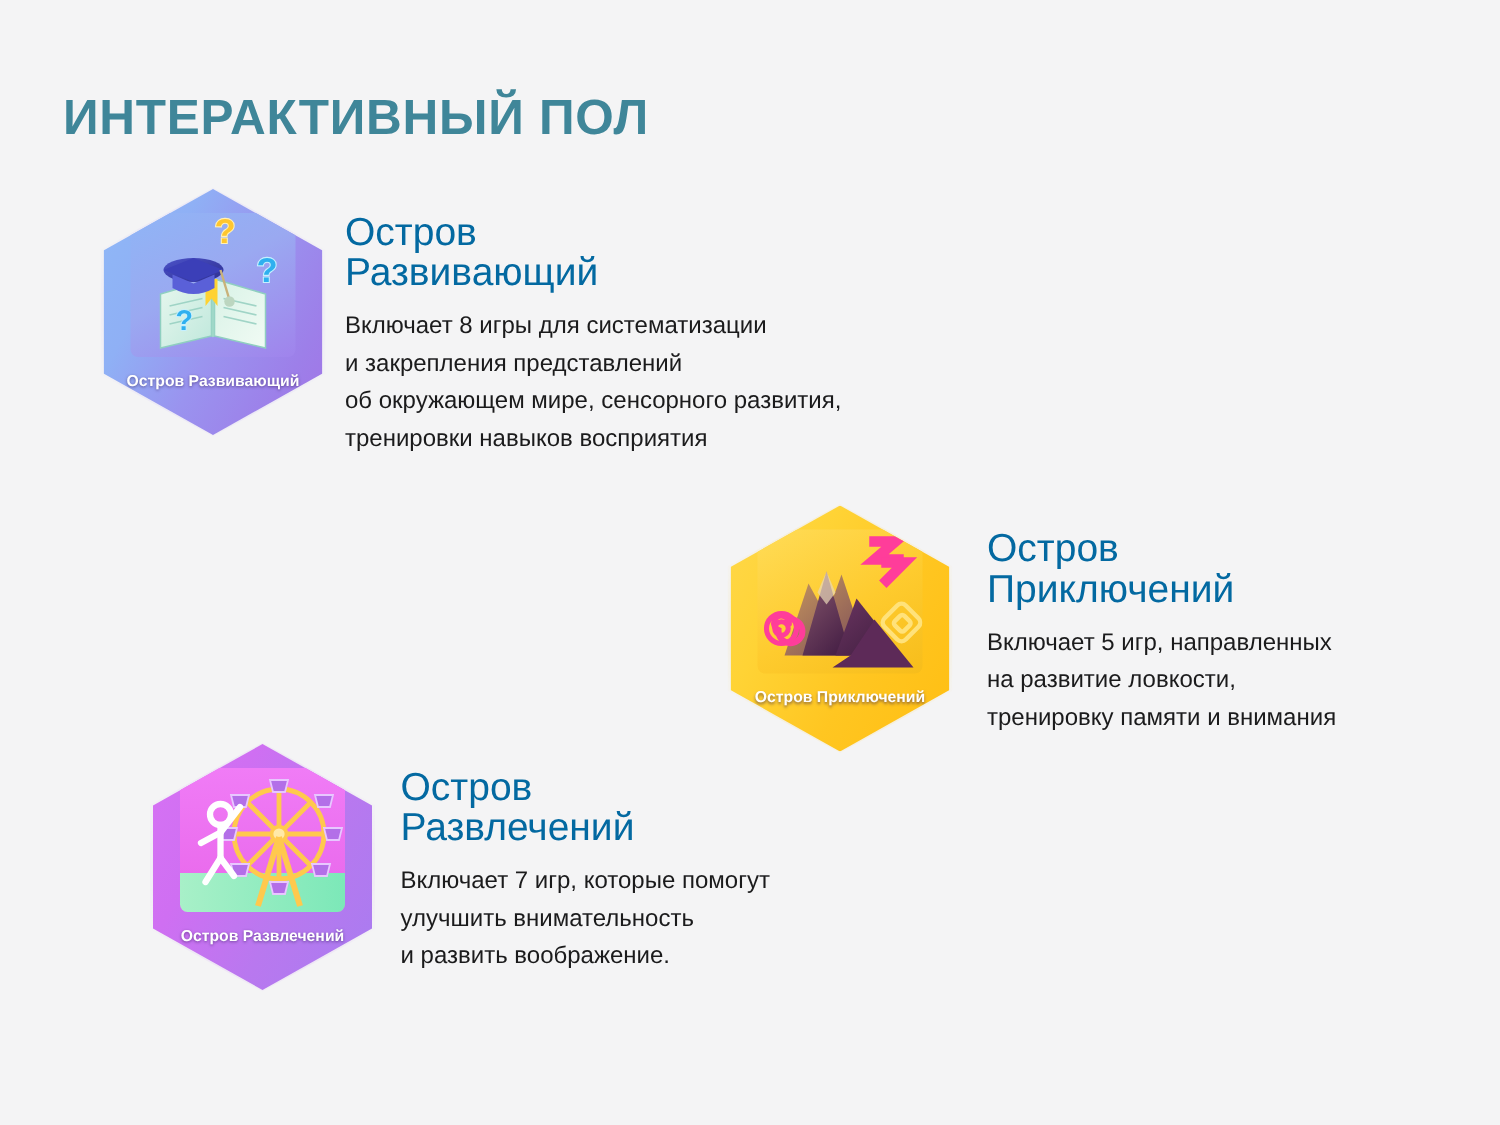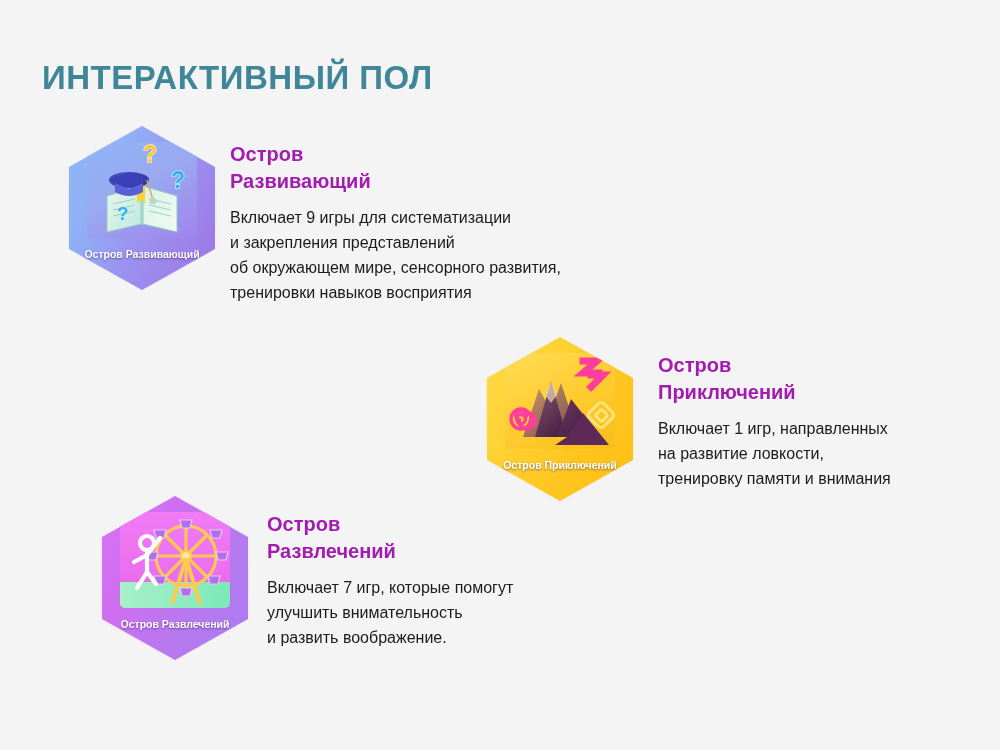--- a/index.html
+++ b/index.html
@@ -132,23 +132,23 @@
   }
   .art-entertainment {
     background: linear-gradient(150deg, #ef7ff7 0%, #e26ef0 52%, #c46ef0 100%);
   }
 
   
   .island-text {
     position: absolute;
   }
   .island-heading {
-    font-size: 20px;
-    font-weight: bold;
-    color: #a21caf;
+    font-size: 26px;
+    font-weight: normal;
+    color: #0369a1;
     line-height: 27px;
     margin: 0 0 10px 0;
     white-space: pre-line;
   }
   .island-desc {
     font-size: 16px;
     color: #1b1b1c;
     line-height: 25px;
     margin: 0;
     white-space: pre-line;
@@ -217,21 +217,21 @@
 
           <div class="badge-label">Остров
 Развивающий</div>
         </div>
       </div>
     </div>
 
     <div class="island-text" style="left:168px; top:19px; width:430px;">
       <div class="island-heading">Остров
 Развивающий</div>
-      <div class="island-desc">Включает 9 игры для систематизации
+      <div class="island-desc">Включает 8 игры для систематизации
 и закрепления представлений
 об окружающем мире, сенсорного развития,
 тренировки навыков восприятия</div>
     </div>
   </div>
 
   <div class="island" style="left:480px; top:333px;">
 
     <div class="island-badge" style="left:0; top:0;">
       <div class="hex-glow glow-adventure"></div>
@@ -281,21 +281,21 @@
 
           <div class="badge-label">Остров
 Приключений</div>
         </div>
       </div>
     </div>
 
     <div class="island-text" style="left:178px; top:19px; width:330px;">
       <div class="island-heading">Остров
 Приключений</div>
-      <div class="island-desc">Включает 1 игр, направленных
+      <div class="island-desc">Включает 5 игр, направленных
 на развитие ловкости,
 тренировку памяти и внимания</div>
     </div>
   </div>
 
   <div class="island" style="left:95px; top:492px;">
 
     <div class="island-badge" style="left:0; top:0;">
       <div class="hex-glow glow-entertainment"></div>
       <div class="hex-wrap">

